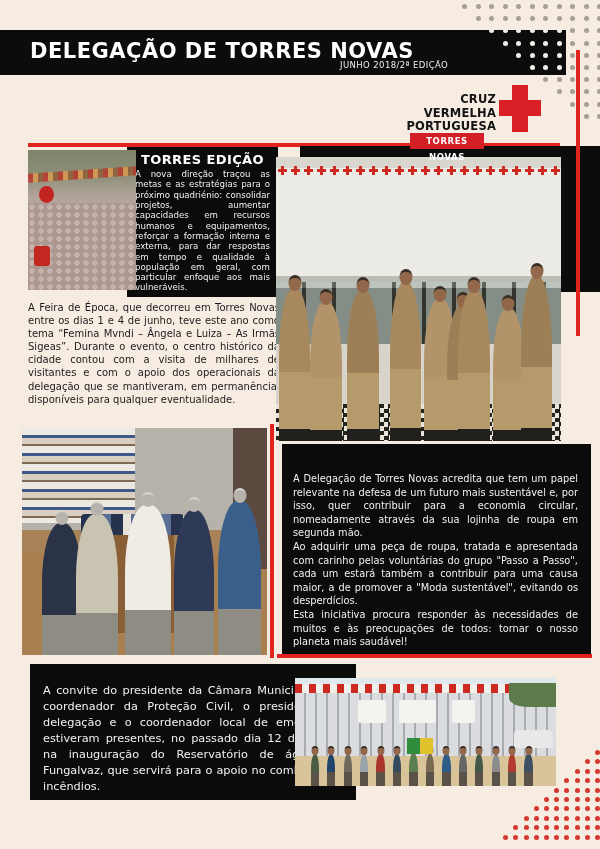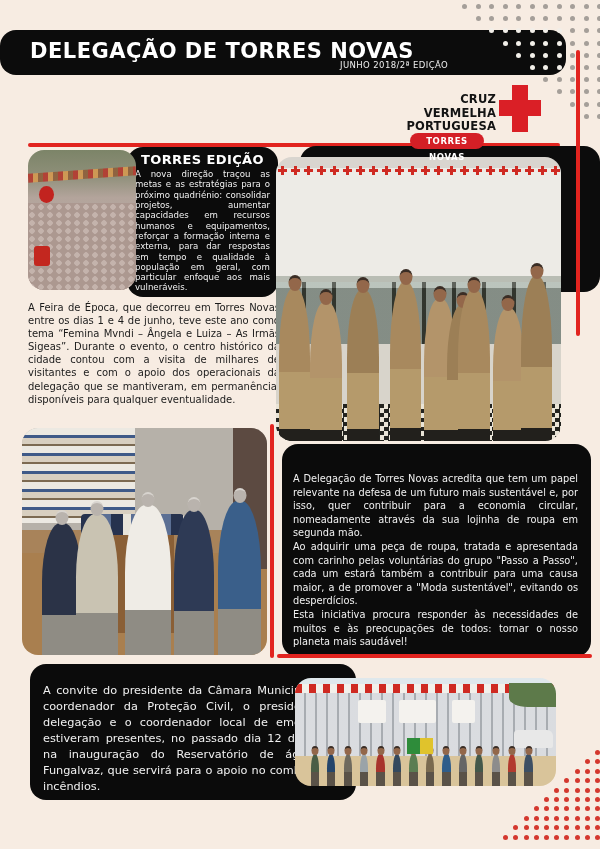--- a/index.html
+++ b/index.html
@@ -1,18 +1,18 @@
 <!DOCTYPE html>
 <html><head>
 <meta charset="utf-8">
 <style>
   html,body{margin:0;padding:0;background:#d8d2ca;}
   #page{position:relative;width:600px;height:849px;margin:0 auto;background:#f7ece2;
         overflow:hidden;font-family:"DejaVu Sans","Liberation Sans",sans-serif;}
-  .abs{position:absolute;border-radius:16px;}
+  .abs{position:absolute;}
   
   #masthead{left:0;top:30px;width:566px;height:45px;background:#0c0c0c;z-index:3;}
   #masthead-title{position:absolute;left:30px;top:9px;color:#fff;font-size:21px;font-weight:bold;letter-spacing:.5px;white-space:nowrap;}
   #edition{position:absolute;left:340px;bottom:5px;color:#eee;font-size:8.5px;letter-spacing:.4px;white-space:nowrap;}
   #newsletter-title{left:24px;top:76px;font-size:62px;line-height:1;font-weight:800;letter-spacing:-3px;color:#121212;z-index:2;white-space:nowrap;}
   
   #brand-name{left:398px;top:93px;width:98px;text-align:right;font-size:11.5px;line-height:1.18;font-weight:bold;color:#131313;z-index:5;letter-spacing:.2px;}
   #brand-cross{left:499px;top:85px;width:42px;height:47px;z-index:5;}
   #brand-cross::before{content:"";position:absolute;left:13px;top:0;width:16px;height:47px;background:#da1f26;}
   #brand-cross::after{content:"";position:absolute;left:0;top:15px;width:42px;height:16px;background:#da1f26;}

